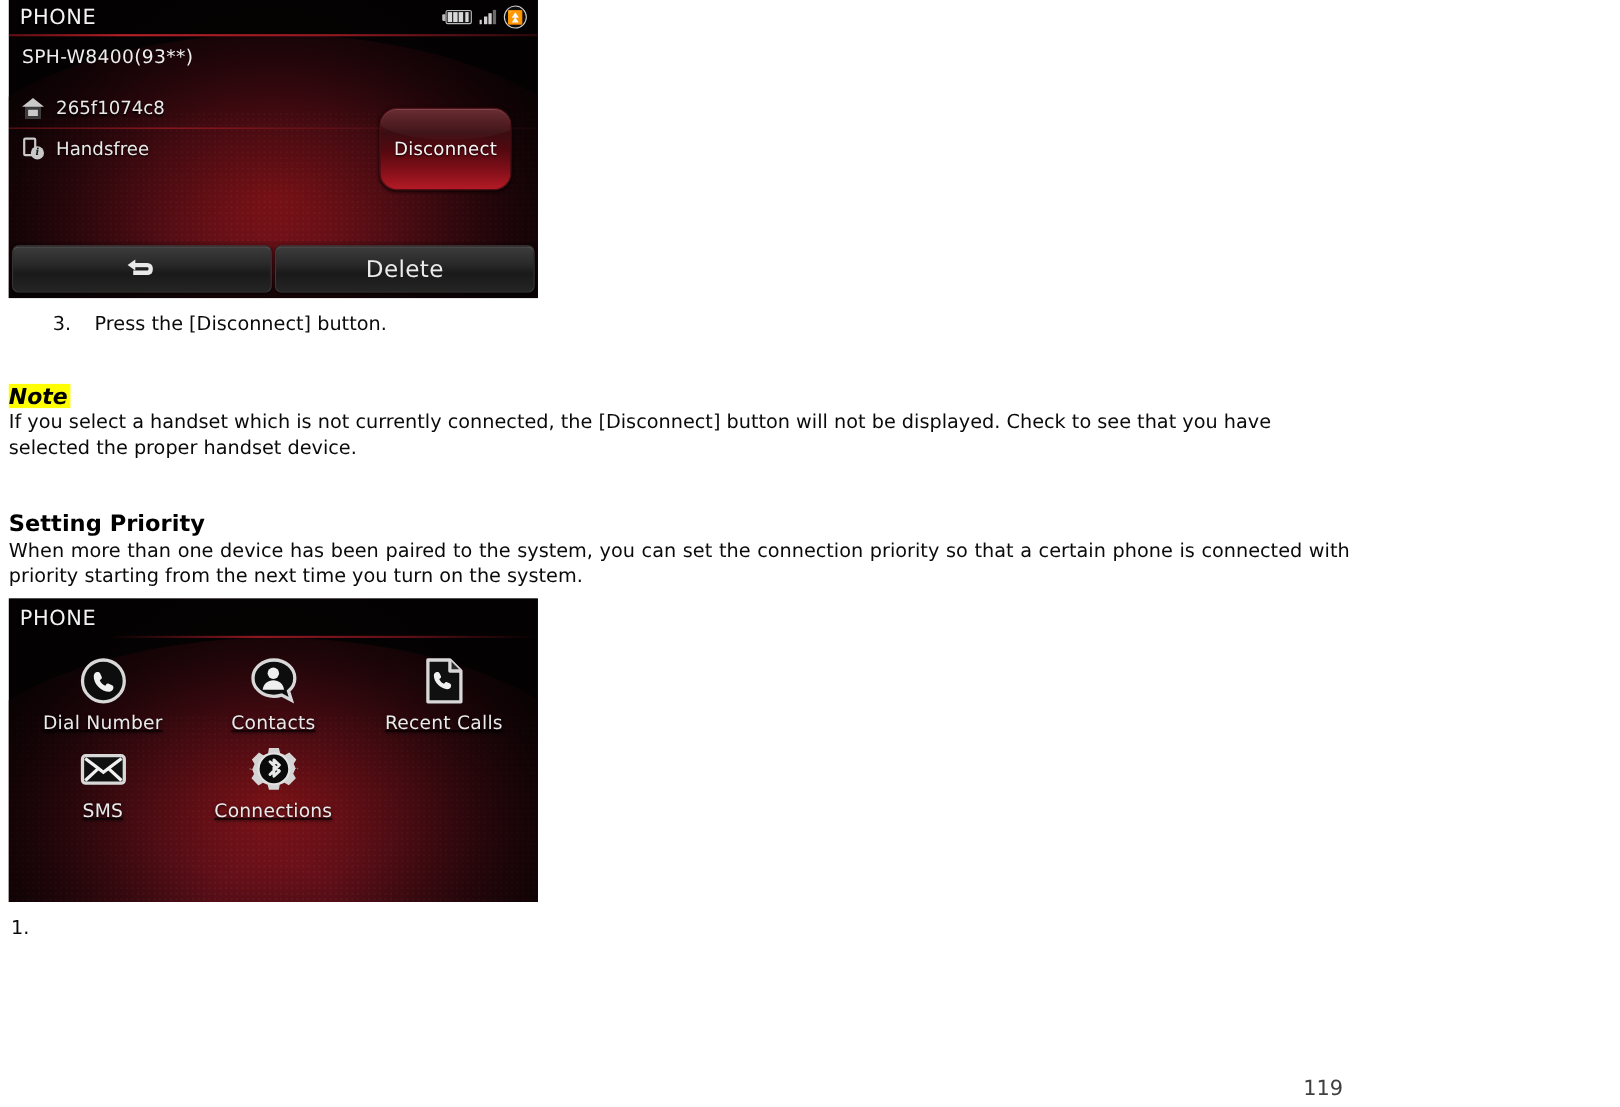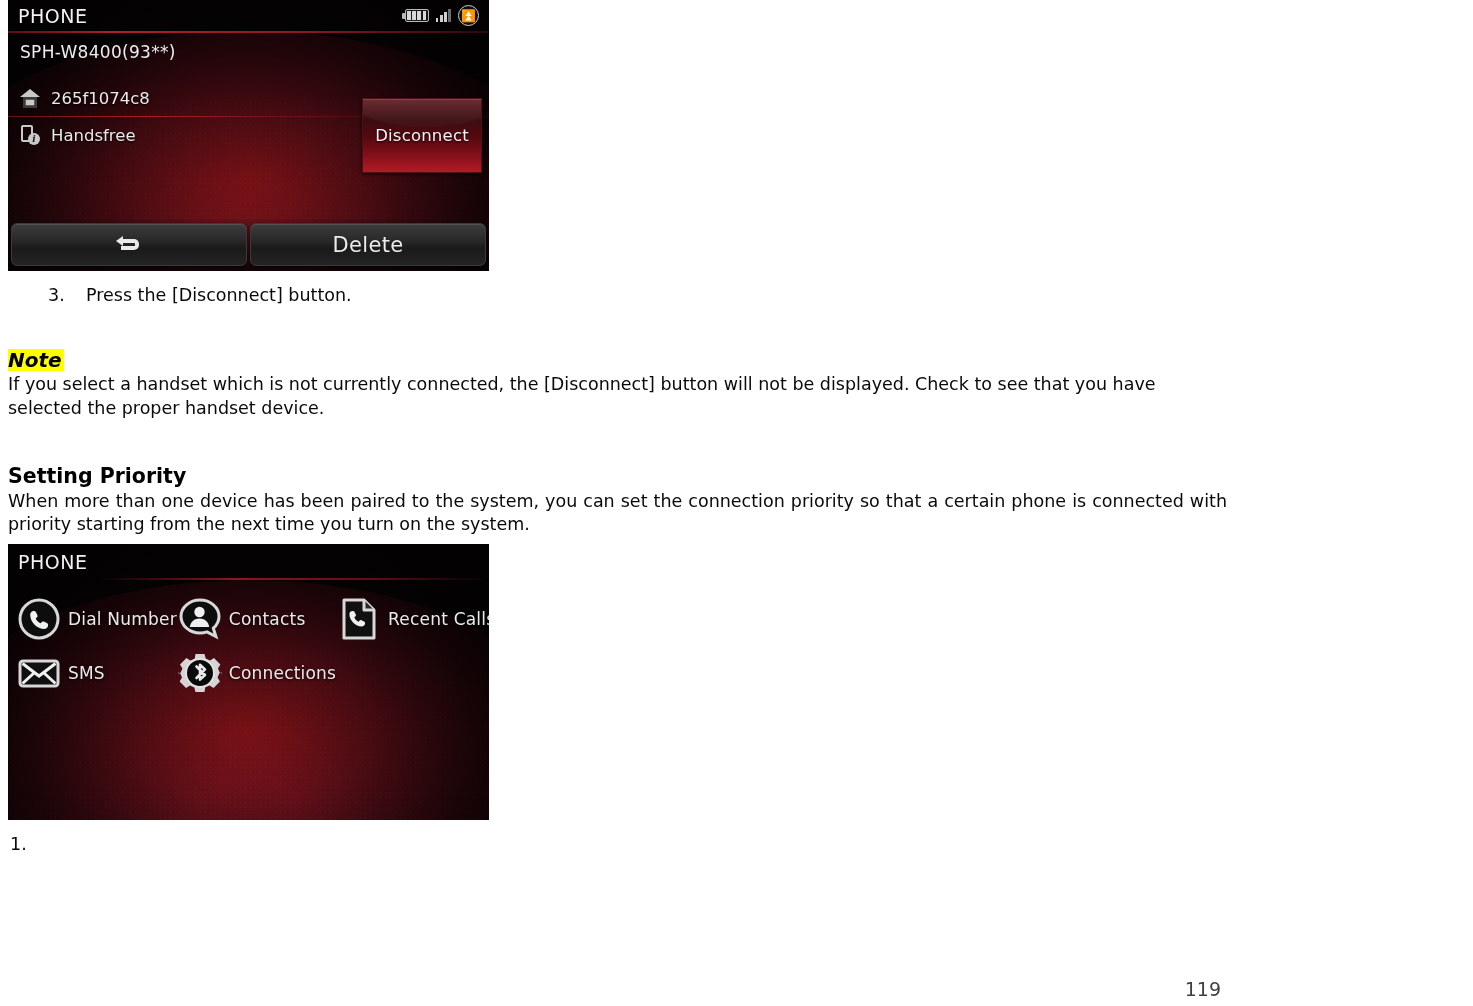--- a/index.html
+++ b/index.html
@@ -224,26 +224,26 @@
     font-style: italic;
     font-size: 9px;
     font-weight: bold;
     line-height: 12px;
     text-align: center;
   }
 
   
   .btn-disconnect {
     position: absolute;
-    right: 7px;
+    right: 24px;
     top: 98px;
     width: 118px;
     height: 73px;
     z-index: 6;
-    border-radius: 0;
+    border-radius: 16px;
     border: 1px solid #501016;
     background:
       linear-gradient(to bottom,
         #5d1b20 0%, #4a1318 16%,
         #3a0d12 30%, #55080f 52%,
         #85101a 78%, #b41a25 100%);
     box-shadow: 0 1px 3px rgba(0,0,0,.8), inset 0 1px 0 rgba(255,255,255,.13);
     display: flex;
     align-items: center;
     justify-content: center;
@@ -339,24 +339,25 @@
     position: relative;
     z-index: 5;
     padding: 16px 8px 0 8px;
     display: grid;
     grid-template-columns: repeat(3, 1fr);
     grid-template-rows: repeat(2, 1fr);
     row-gap: 8px;
   }
   .hu-tile {
     display: flex;
-    flex-direction: row;
+    flex-direction: column;
     align-items: center;
     justify-content: flex-start;
     gap: 6px;
+    text-decoration: underline;
   }
   .hu-tile-label {
     color: #eaeaea;
     font-size: 17px;
     letter-spacing: .2px;
     text-shadow: 0 1px 3px rgba(0,0,0,.95);
     font-family: "DejaVu Sans", sans-serif;
     white-space: nowrap;
   }
   .hu-ico {

